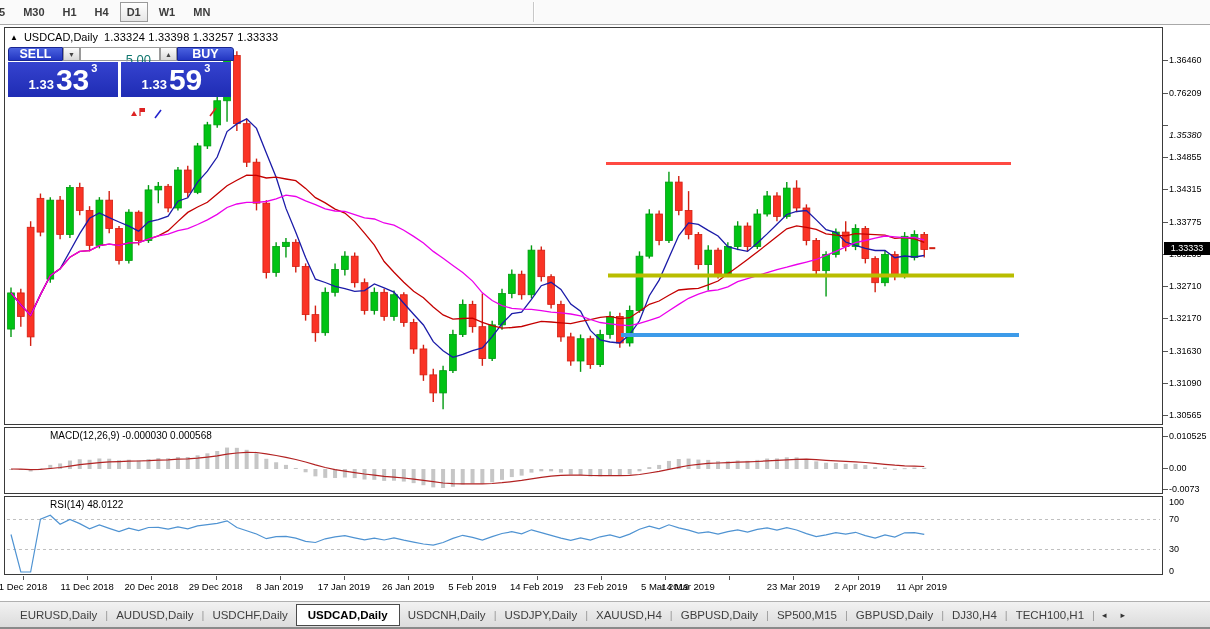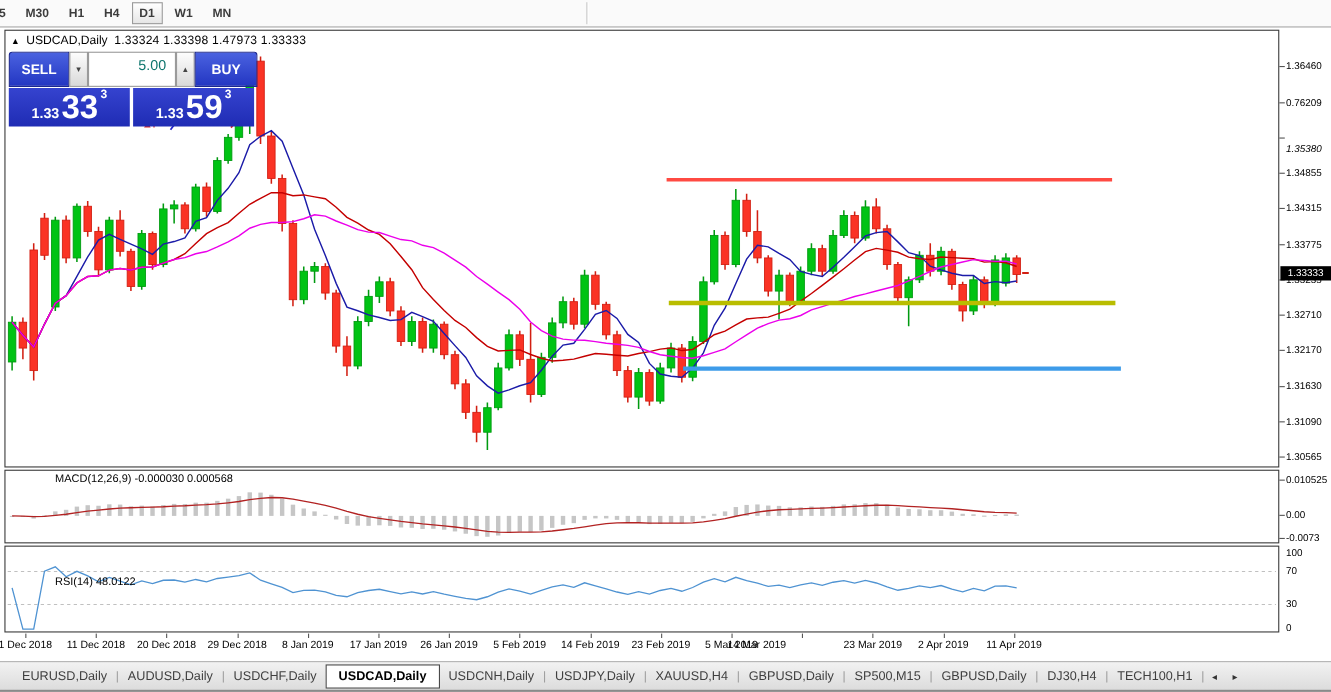--- a/index.html
+++ b/index.html
@@ -25,21 +25,21 @@
   .panel-svg { position:absolute; left:0; top:0; }
 
   
   #chart-title { position:absolute; left:10px; top:31px; font-size:11px; color:#000;
     display:flex; align-items:center; gap:6px; }
   #collapse-icon { font-size:8px; color:#000; cursor:default; }
   #title-ohlc { letter-spacing:0.2px; }
 
   
   #trade-panel { position:absolute; left:8px; top:47px; width:226px; }
-  #tp-row1 { display:flex; height:32px; }
+  #tp-row1 { display:flex; height:14px; }
   .tp-btn { background:linear-gradient(#4a62e0,#2336c2); color:#fff; font-size:12.5px;
     font-weight:bold; border:1px solid #1a2690; display:flex; align-items:center;
     justify-content:center; cursor:pointer; }
   #sell-btn { width:55px; border-top-left-radius:3px; }
   #buy-btn  { width:57px; border-top-right-radius:3px; }
   .spin { width:17px; background:linear-gradient(#fdfdfd,#d9d9d9); border:1px solid #9a9a9a;
     font-size:7px; color:#444; display:flex; align-items:center; justify-content:center; cursor:pointer; }
   #vol-box { width:80px; background:#fff; border:1px solid #9a9a9a; font-size:13px;
     color:#0f766e; text-align:right; padding:4px 8px 0 0; }
   #tp-row2 { display:flex; margin-top:1px; height:35px; }
@@ -479,21 +479,21 @@
         <path d="M126 88 l3 -5 l3 5 z" fill="#dd2222"></path>
         <line x1="150" x2="156" y1="90" y2="82" stroke="#2222cc" stroke-width="1.6"></line>
         <line x1="205" x2="211" y1="88" y2="80" stroke="#dd2222" stroke-width="1.6"></line>
         <line x1="924.26" x2="930.26" y1="220.16867469879477" y2="220.16867469879477" stroke="#d21f12" stroke-width="2"></line>
       </svg>
   </div>
 
   <div id="chart-title">
     <span id="collapse-icon">▲</span>
     <span>USDCAD,Daily</span>
-    <span id="title-ohlc">1.33324 1.33398 1.47973 1.33333</span>
+    <span id="title-ohlc">1.33324 1.33398 1.33257 1.33333</span>
   </div>
 
   <div id="trade-panel">
     <div id="tp-row1">
       <div id="sell-btn" class="tp-btn">SELL</div>
       <div class="spin">▼</div>
       <div id="vol-box">5.00</div>
       <div class="spin">▲</div>
       <div id="buy-btn" class="tp-btn">BUY</div>
     </div>
@@ -612,21 +612,21 @@
   </div>
   <div class="ind-label" style="left:10px; top:430px;">MACD(12,26,9) -0.000030 0.000568</div>
 
   <div id="rsi-frame" class="frame">
     <svg id="rsi-svg" class="panel-svg" width="1157" height="77">
         <line x1="2" x2="1155" y1="22.5" y2="22.5" stroke="#c0c0c0" stroke-dasharray="3,3" stroke-width="1"></line>
         <line x1="2" x2="1155" y1="52.5" y2="52.5" stroke="#c0c0c0" stroke-dasharray="3,3" stroke-width="1"></line>
         <polyline points="6,37.5 15.82,75.0 25.64,75.0 35.46,22.2 45.28,18.3 55.1,27.3 64.92,22.4 74.74000000000001,26.6 84.56,31.9 94.38,28.0 104.2,31.4 114.02000000000001,34.6 123.84,31.1 133.66,33.6 143.48000000000002,30.5 153.3,30.3 163.12,32.2 172.94,29.8 182.76,31.9 192.58,28.9 202.4,27.7 212.22,26.3 222.04000000000002,23.8 231.86,30.5 241.68,33.8 251.5,37.0 261.32,41.7 271.14,39.7 280.96000000000004,39.4 290.78000000000003,41.1 300.6,44.3 310.42,45.5 320.24,41.8 330.06,39.8 339.88,38.7 349.7,40.8 359.52,42.9 369.34000000000003,41.1 379.16,43.0 388.98,40.8 398.8,43.1 408.62,45.1 418.44,47.0 428.26,48.2 438.08000000000004,45.5 447.90000000000003,41.4 457.72,38.3 467.54,40.4 477.36,43.1 487.18,39.6 497,36.5 506.82,34.7 516.64,36.9 526.46,32.8 536.28,35.6 546.1,38.3 555.9200000000001,41.2 565.74,43.3 575.5600000000001,40.8 585.38,43.1 595.2,39.8 605.02,37.9 614.84,40.5 624.66,37.1 634.48,32.3 644.3000000000001,29.1 654.12,31.9 663.94,27.8 673.76,30.8 683.58,33.2 693.4,36.1 703.22,34.9 713.04,37.2 722.86,34.7 732.6800000000001,32.9 742.5,35.1 752.32,32.3 762.14,30.8 771.96,33.1 781.78,30.7 791.6,33.0 801.4200000000001,36.6 811.24,39.6 821.0600000000001,37.9 830.88,35.6 840.7,37.2 850.52,35.3 860.34,38.6 870.1600000000001,41.1 879.98,37.9 889.8000000000001,40.1 899.62,35.8 909.44,35.6 919.26,37.4" fill="none" stroke="#4f93d2" stroke-width="1.2"></polyline>
       </svg>
   </div>
-  <div class="ind-label" style="left:10px; top:524px;">RSI(14) 48.0122</div>
+  <div class="ind-label" style="left:10px; top:499px;">RSI(14) 48.0122</div>
 
   <div id="axes">
       <div class="axis-label" style="top: 55px;">1.36460</div>
       <div class="axis-tick" style="top: 60px;"></div>
       <div class="axis-label" style="top: 87.5301px;">0.76209</div>
       <div class="axis-tick" style="top: 92.5301px;"></div>
       <div class="axis-label" style="top: 130px; font-style: italic;">1.35380</div>
       <div class="axis-tick" style="top: 125.06px;"></div>
       <div class="axis-label" style="top: 151.687px;">1.34855</div>
       <div class="axis-tick" style="top: 156.687px;"></div>

